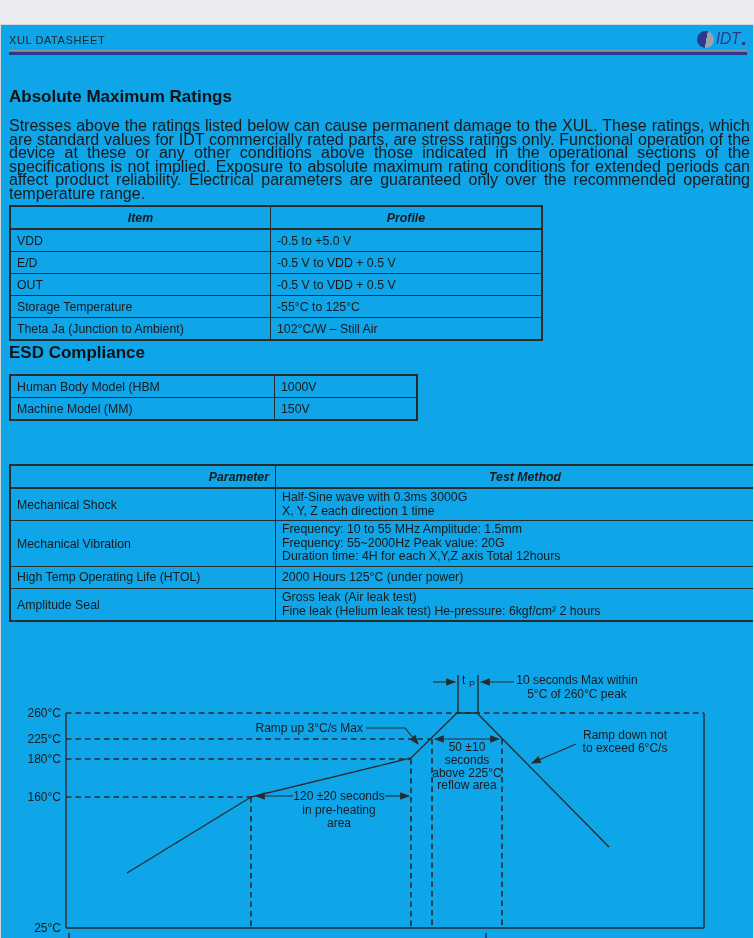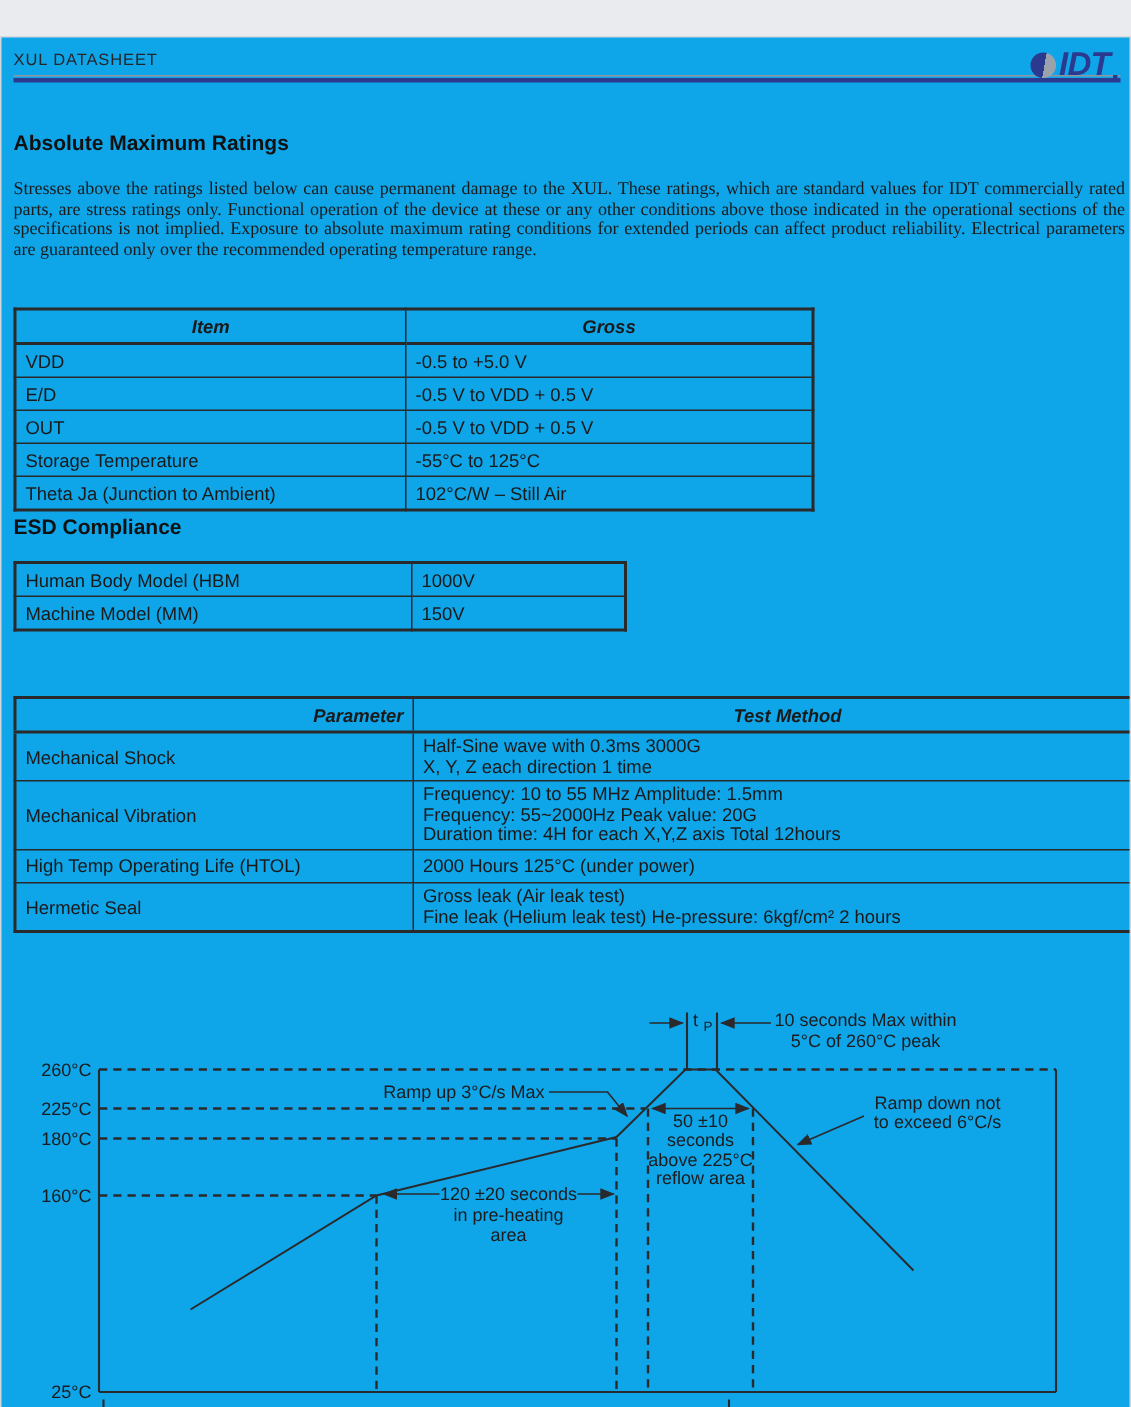--- a/index.html
+++ b/index.html
@@ -7,24 +7,24 @@
     position:relative; width:754px; height:938px; background:#0ea5e9;
     font-family:"Liberation Sans", sans-serif; color:#1a1a1a;
     border:1px solid #d4d7dc; box-sizing:border-box; overflow:hidden;margin-top:24px;
   }
   .hdr-title { position:absolute; left:8px; top:9px; font-size:11px; letter-spacing:.6px; color:#26262a; }
   .hdr-rule-gray { position:absolute; left:8px; width:738px; top:25px; height:1px; background:#8f96a0; }
   .hdr-rule-navy { position:absolute; left:8px; width:738px; top:27px; height:3px; background:#2b3a8f; }
   .logo { position:absolute; right:8px; top:5px; display:flex; align-items:center; gap:2px; }
   .logo-globe { width:17px; height:17px; border-radius:50%;
     background:linear-gradient(100deg,#2b3a8f 54%,#9aa2ab 54%); }
-  .logo-text { font-size:22px; font-weight:bold; font-style:italic; color:#2b3a8f; letter-spacing:-0.5px; }
+  .logo-text { font-size:16px; font-weight:normal; font-style:italic; color:#2b3a8f; letter-spacing:-0.5px; }
   .logo-dot { width:3px; height:3px; background:#2b3a8f; align-self:flex-end; margin-bottom:3px; }
-  h1.sec { position:absolute; left:8px; margin:0; font-size:14px; font-weight:bold; color:#111; }
-  .para { position:absolute; left:8px; top:94px; width:741px; font-size:12px; line-height:13.5px; text-align:justify;font-family:Liberation Serif, serif; }
+  h1.sec { position:absolute; left:8px; margin:0; font-size:17px; font-weight:bold; color:#111; }
+  .para { position:absolute; left:8px; top:94px; width:741px; font-size:16px; line-height:13.5px; text-align:justify; }
   table.dt { position:absolute; border-collapse:collapse; border:2px solid #2a2a2a; table-layout:fixed; }
   table.dt th, table.dt td { border:1px solid #2a2a2a; font-size:12.3px; padding:2px 6px; vertical-align:middle; }
   table.dt th { font-weight:bold; text-align:center; border-bottom:2px solid #2a2a2a; height:17px;font-style:italic; }
   table.dt td { height:17px; }
   table.dt td .ln { line-height:13.6px; }
   .t-abs { left:8px; top:180px; width:505px; }
   .t-abs .c1 { width:247px; } .t-abs .c2 { width:258px; }
   .t-esd { left:8px; top:349px; width:380px; }
   .t-esd .c1 { width:251px; } .t-esd .c2 { width:129px; }
   .t-mech { left:8px; top:439px; width:738px; }
@@ -54,21 +54,21 @@
     <span class="logo-dot"></span>
   </div>
 
   <h1 class="sec" style="top:62px;">Absolute Maximum Ratings</h1>
   <div class="para">Stresses above the ratings listed below can cause permanent damage to the XUL. These ratings, which are standard values for IDT commercially rated parts, are stress ratings only. Functional operation of the device at these or any other conditions above those indicated in the operational sections of the specifications is not implied. Exposure to absolute maximum rating conditions for extended periods can affect product reliability. Electrical parameters are guaranteed only over the recommended operating temperature range.</div>
 
   <table class="dt t-abs">
     <tbody>
         <tr>
       <th class="c1">Item</th>
-      <th class="c2">Gross</th>
+      <th class="c2">Profile</th>
     </tr>
     <tr>
       <td>VDD</td>
       <td>-0.5 to +5.0 V</td>
     </tr>
     <tr>
       <td>E/D</td>
       <td>-0.5 V to VDD + 0.5 V</td>
     </tr>
     <tr>
@@ -123,21 +123,21 @@
         <div class="ln">Duration time: 4H for each X,Y,Z axis Total 12hours</div>
       </td>
     </tr>
     <tr>
       <td>High Temp Operating Life (HTOL)</td>
       <td>
         <div class="ln">2000 Hours 125°C (under power)</div>
       </td>
     </tr>
     <tr>
-      <td>Hermetic Seal</td>
+      <td>Amplitude Seal</td>
       <td>
         <div class="ln">Gross leak (Air leak test)</div>
         <div class="ln">Fine leak (Helium leak test) He-pressure: 6kgf/cm² 2 hours</div>
       </td>
     </tr>
   </tbody>
     </table>
 
 
   <svg class="chart" width="740" height="285" viewBox="0 0 740 285">

